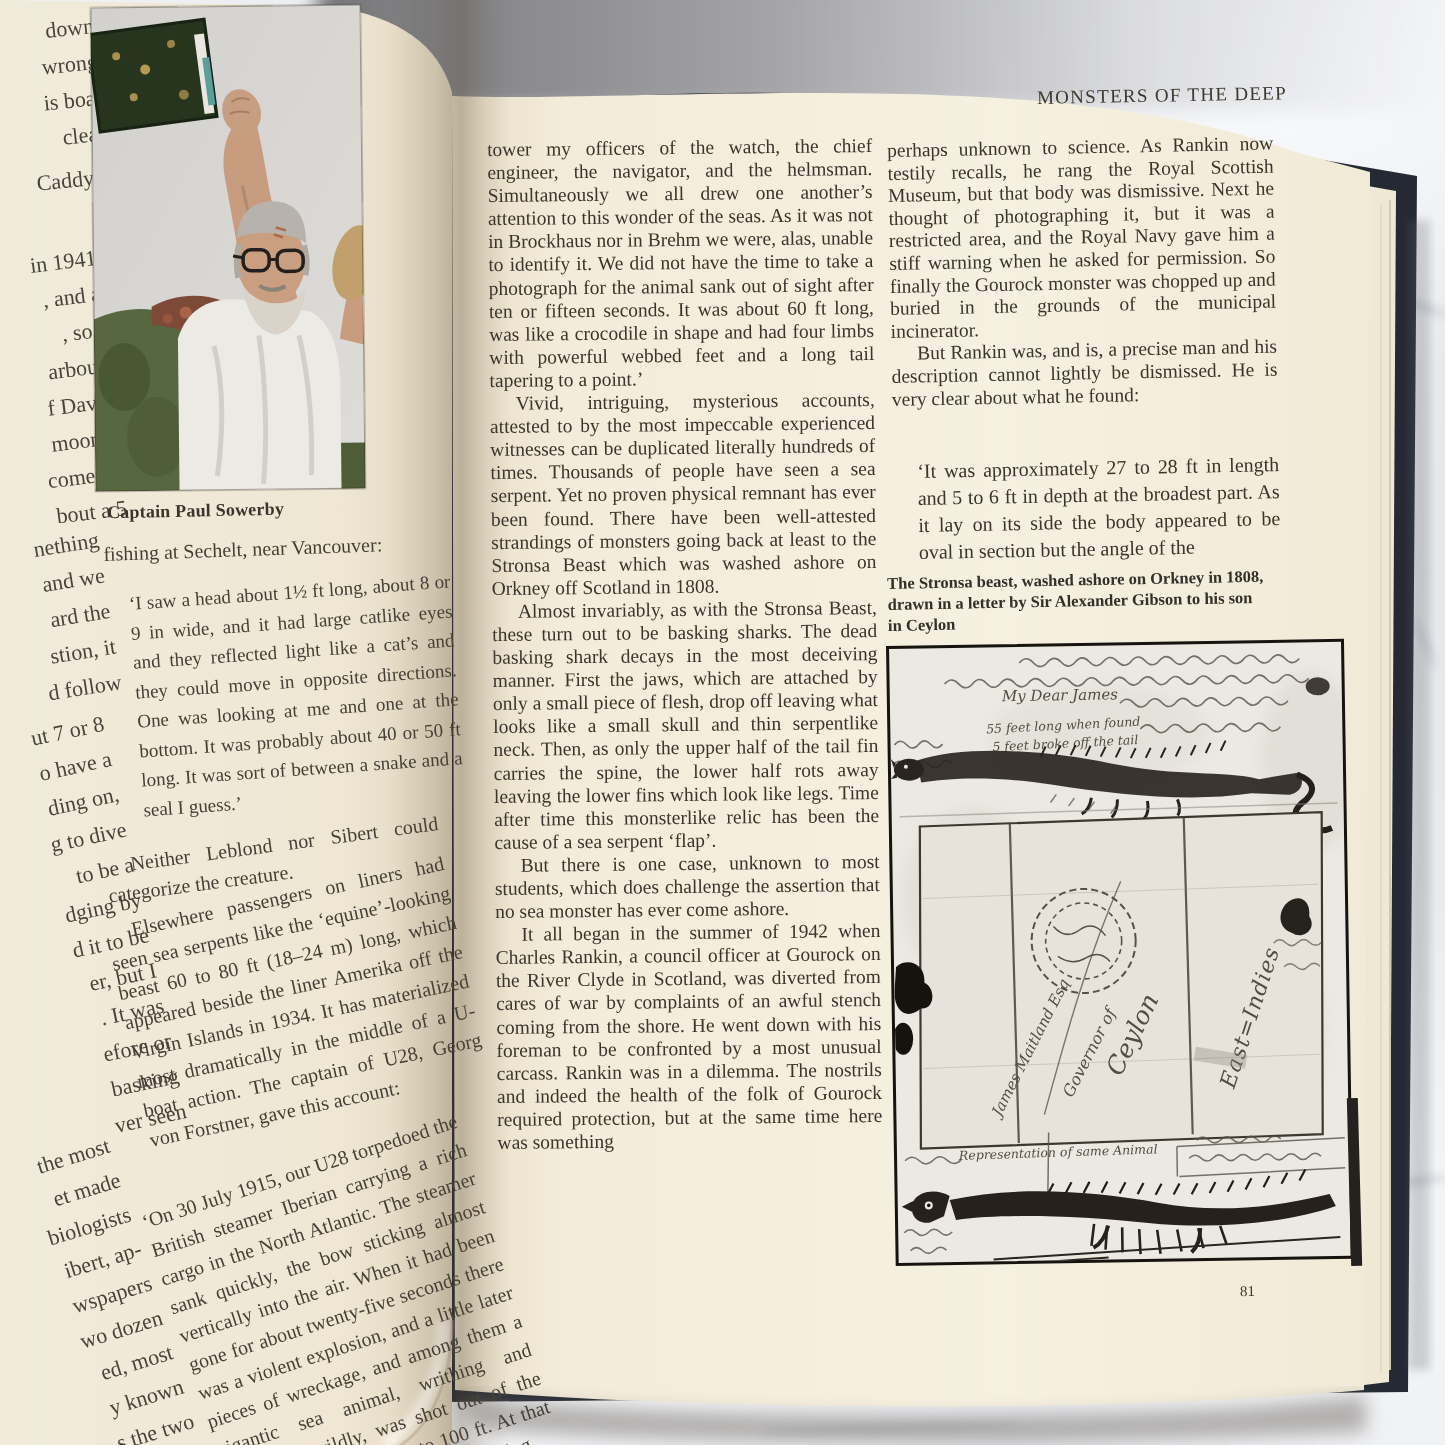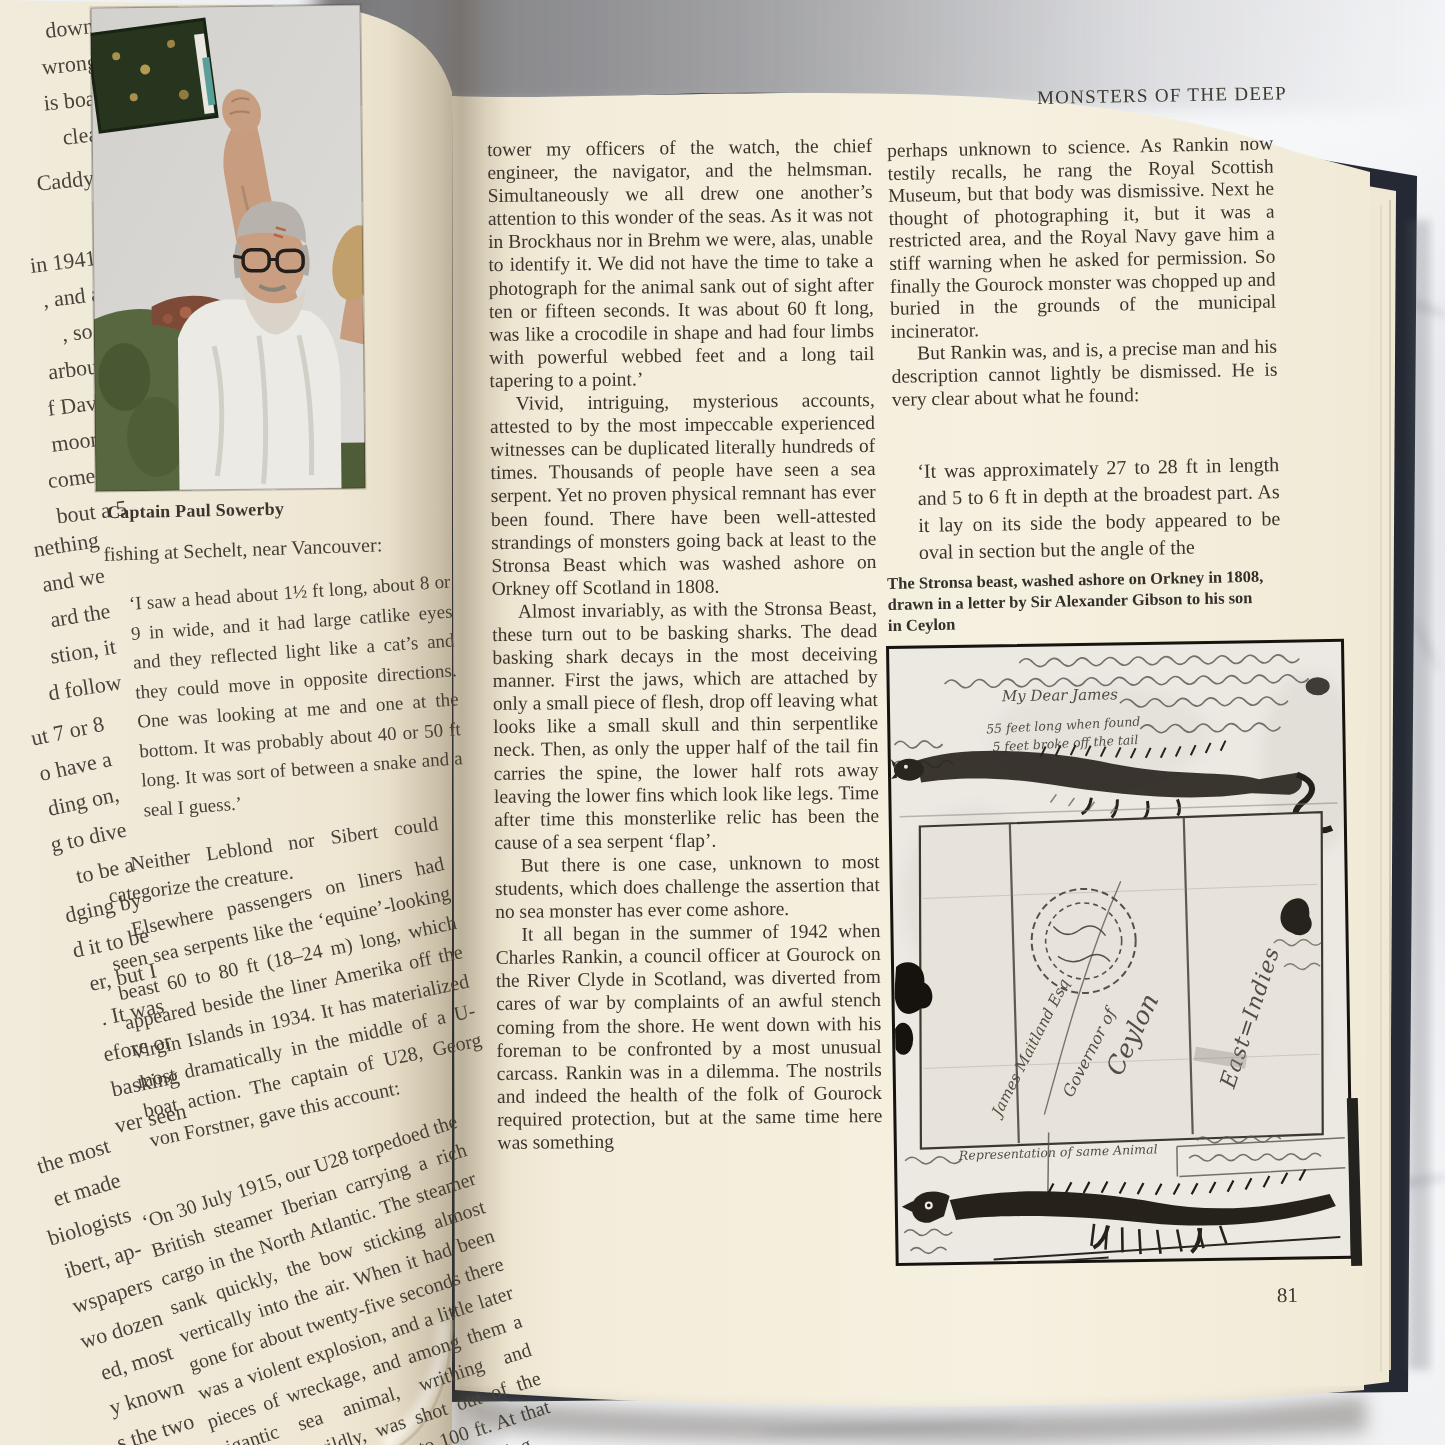--- a/index.html
+++ b/index.html
@@ -60,22 +60,22 @@
   .col-right{left:887px;top:140px;width:386px;font-size:19.5px;line-height:22.6px;
      transform:rotate(-1.1deg);transform-origin:left top;}
   .bq-rankin{left:917px;top:458px;width:362px;font-size:20px;line-height:27px;
      transform:rotate(-1.1deg);transform-origin:left top;}
   .fig-caption{left:887px;top:573px;width:378px;font-size:16.5px;line-height:21px;
      font-weight:700;color:#33302a;text-align:left;transform:rotate(-1.1deg);
      transform-origin:left top;}
   .figure-box{position:absolute;left:886px;top:646px;width:452px;height:614px;
      border:3px solid #17130f;background:#ece9e3;transform:rotate(-0.9deg);
      transform-origin:left top;overflow:hidden;}
-  .page-number{position:absolute;left:1240px;top:1283px;font-size:21px;color:#3b362e;
-     transform:rotate(-1deg);margin-left:37px;}
+  .page-number{position:absolute;left:1240px;top:1283px;font-size:15px;color:#3b362e;
+     transform:rotate(-1deg);}
 
   .next-page-sliver{position:absolute;left:1349px;top:1098px;width:11px;height:168px;
      background:#24221f;transform:rotate(-1.5deg);}
 
   .gutter-shade{position:absolute;left:388px;top:0;width:122px;height:1445px;
      background:linear-gradient(90deg,rgba(74,60,40,0) 0%,rgba(74,60,40,.14) 40%,
                 rgba(86,72,52,.30) 60%,rgba(96,84,64,.12) 80%,rgba(74,60,40,0) 100%);
      pointer-events:none;}
 
   .hand{font-style:italic;font-family:"DejaVu Serif",serif;fill:#524c44;}

